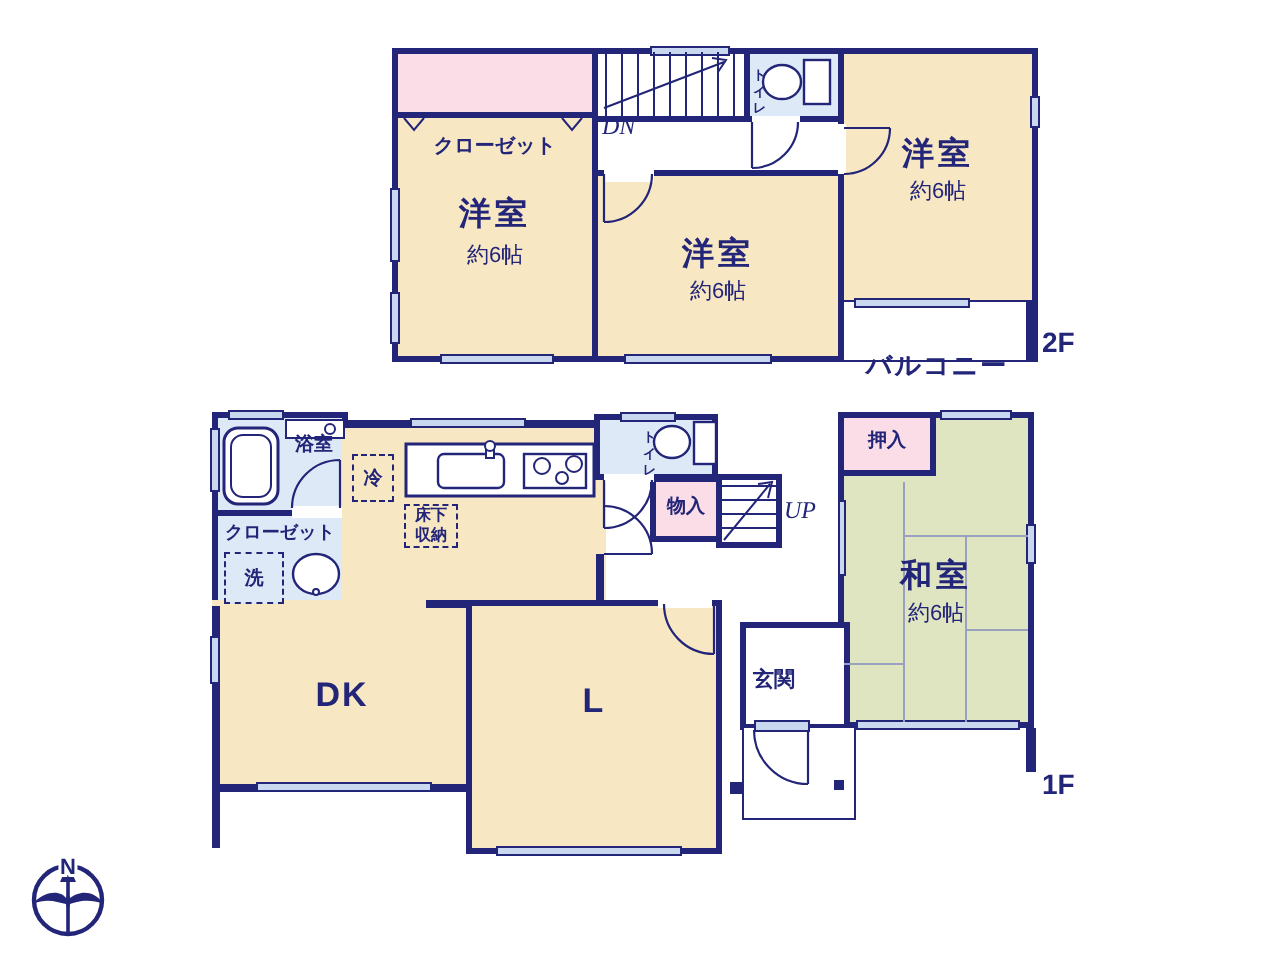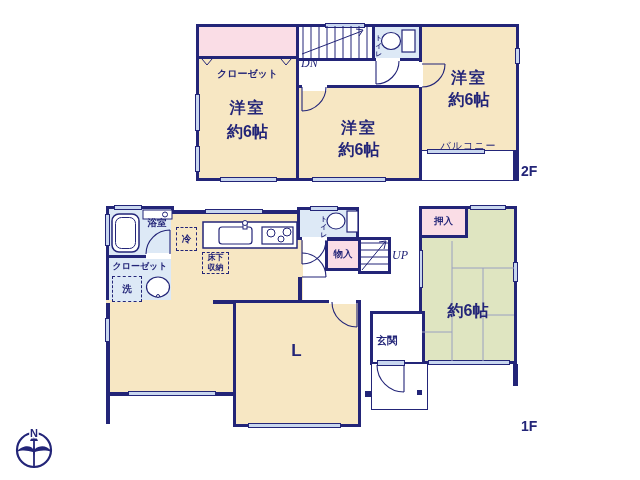--- a/index.html
+++ b/index.html
@@ -12,21 +12,21 @@
   .room{position:absolute;box-sizing:border-box;border:3px solid var(--wall);}
   .fill{position:absolute;box-sizing:border-box;}
   .thin{position:absolute;box-sizing:border-box;border:1.5px solid var(--wall);background:#fff;}
   .wall{position:absolute;background:var(--wall);}
   .gap{position:absolute;background:#fff;}
   .win{position:absolute;box-sizing:border-box;background:var(--window);border:1px solid var(--wall);}
   .dashed{position:absolute;box-sizing:border-box;border:1px dashed var(--wall);
     display:flex;align-items:center;justify-content:center;text-align:center;}
   .lbl{position:absolute;text-align:center;color:var(--wall);line-height:1.2;white-space:nowrap;}
   .name{font-size:16px;font-weight:600;letter-spacing:2px;}
-  .size{font-size:16px;font-weight:700;}
+  .size{font-size:11px;font-weight:400;}
   .small{font-size:9.5px;font-weight:600;}
   .tiny{font-size:8px;font-weight:600;line-height:1.25;}
   .big{font-size:17px;font-weight:600;letter-spacing:1px;}
   .floor{font-size:14px;font-weight:700;}
   .stairlbl{font-family:"Liberation Serif",serif;font-style:italic;font-weight:400;font-size:12px;}
   .vtext{writing-mode:vertical-rl;text-orientation:upright;font-size:6.5px;font-weight:600;letter-spacing:1px;}
   svg{position:absolute;left:0;top:0;pointer-events:none;}
   .watermark{position:absolute;left:58px;top:437px;font-size:18px;font-weight:600;
     letter-spacing:1.5px;color:var(--watermark);}
 </style>
@@ -171,27 +171,29 @@
 
   <div class="lbl small" style="left:196px;top:36px;width:103px;font-size:10px;margin-top:32px;">クローゼット</div>
   <div class="lbl name" style="left:196px;top:98px;width:103px;">洋室</div>
   <div class="lbl size" style="left:196px;top:122px;width:103px;">約6帖</div>
   <div class="lbl name" style="left:296px;top:118px;width:126px;">洋室</div>
   <div class="lbl size" style="left:296px;top:140px;width:126px;">約6帖</div>
   <div class="lbl name" style="left:419px;top:68px;width:100px;">洋室</div>
   <div class="lbl size" style="left:419px;top:90px;width:100px;">約6帖</div>
   <div class="lbl vtext" style="left:375px;top:27px;height:32px;">トイレ</div>
   <div class="lbl stairlbl" style="left:301px;top:56px;">DN</div>
-  <div class="lbl" style="left:421px;top:140px;width:95px;font-size:10px;font-weight:400;letter-spacing:1px;">バルコニー</div>
+  <div class="lbl" style="left:421px;top:175px;width:95px;font-size:13px;font-weight:700;letter-spacing:1px;">バルコニー</div>
   <div class="lbl floor" style="left:521px;top:163px;">2F</div>
 
   <div class="lbl small" style="left:140px;top:217px;width:34px;">浴室</div>
   <div class="lbl" style="left:107px;top:261px;width:66px;font-size:9px;font-weight:600;">クローゼット</div>
   <div class="lbl vtext" style="left:320px;top:210px;height:28px;">トイレ</div>
   <div class="lbl small" style="left:325px;top:248px;width:36px;">物入</div>
   <div class="lbl stairlbl" style="left:392px;top:248px;">UP</div>
   <div class="lbl small" style="left:419px;top:215px;width:49px;">押入</div>
+  <div class="lbl name" style="left:419px;top:279px;width:98px;">和室</div>
   <div class="lbl size" style="left:419px;top:301px;width:98px;">約6帖</div>
   <div class="lbl small" style="left:362px;top:334px;width:50px;font-size:10.5px;">玄関</div>
+  <div class="lbl big" style="left:106px;top:338px;width:130px;">DK</div>
   <div class="lbl big" style="left:233px;top:341px;width:128px;">L</div>
-  <div class="lbl floor" style="left:521px;top:384px;margin-top:34px;">1F</div>
+  <div class="lbl floor" style="left:521px;top:384px;">1F</div>
 
 </div>
 
 </body></html>

